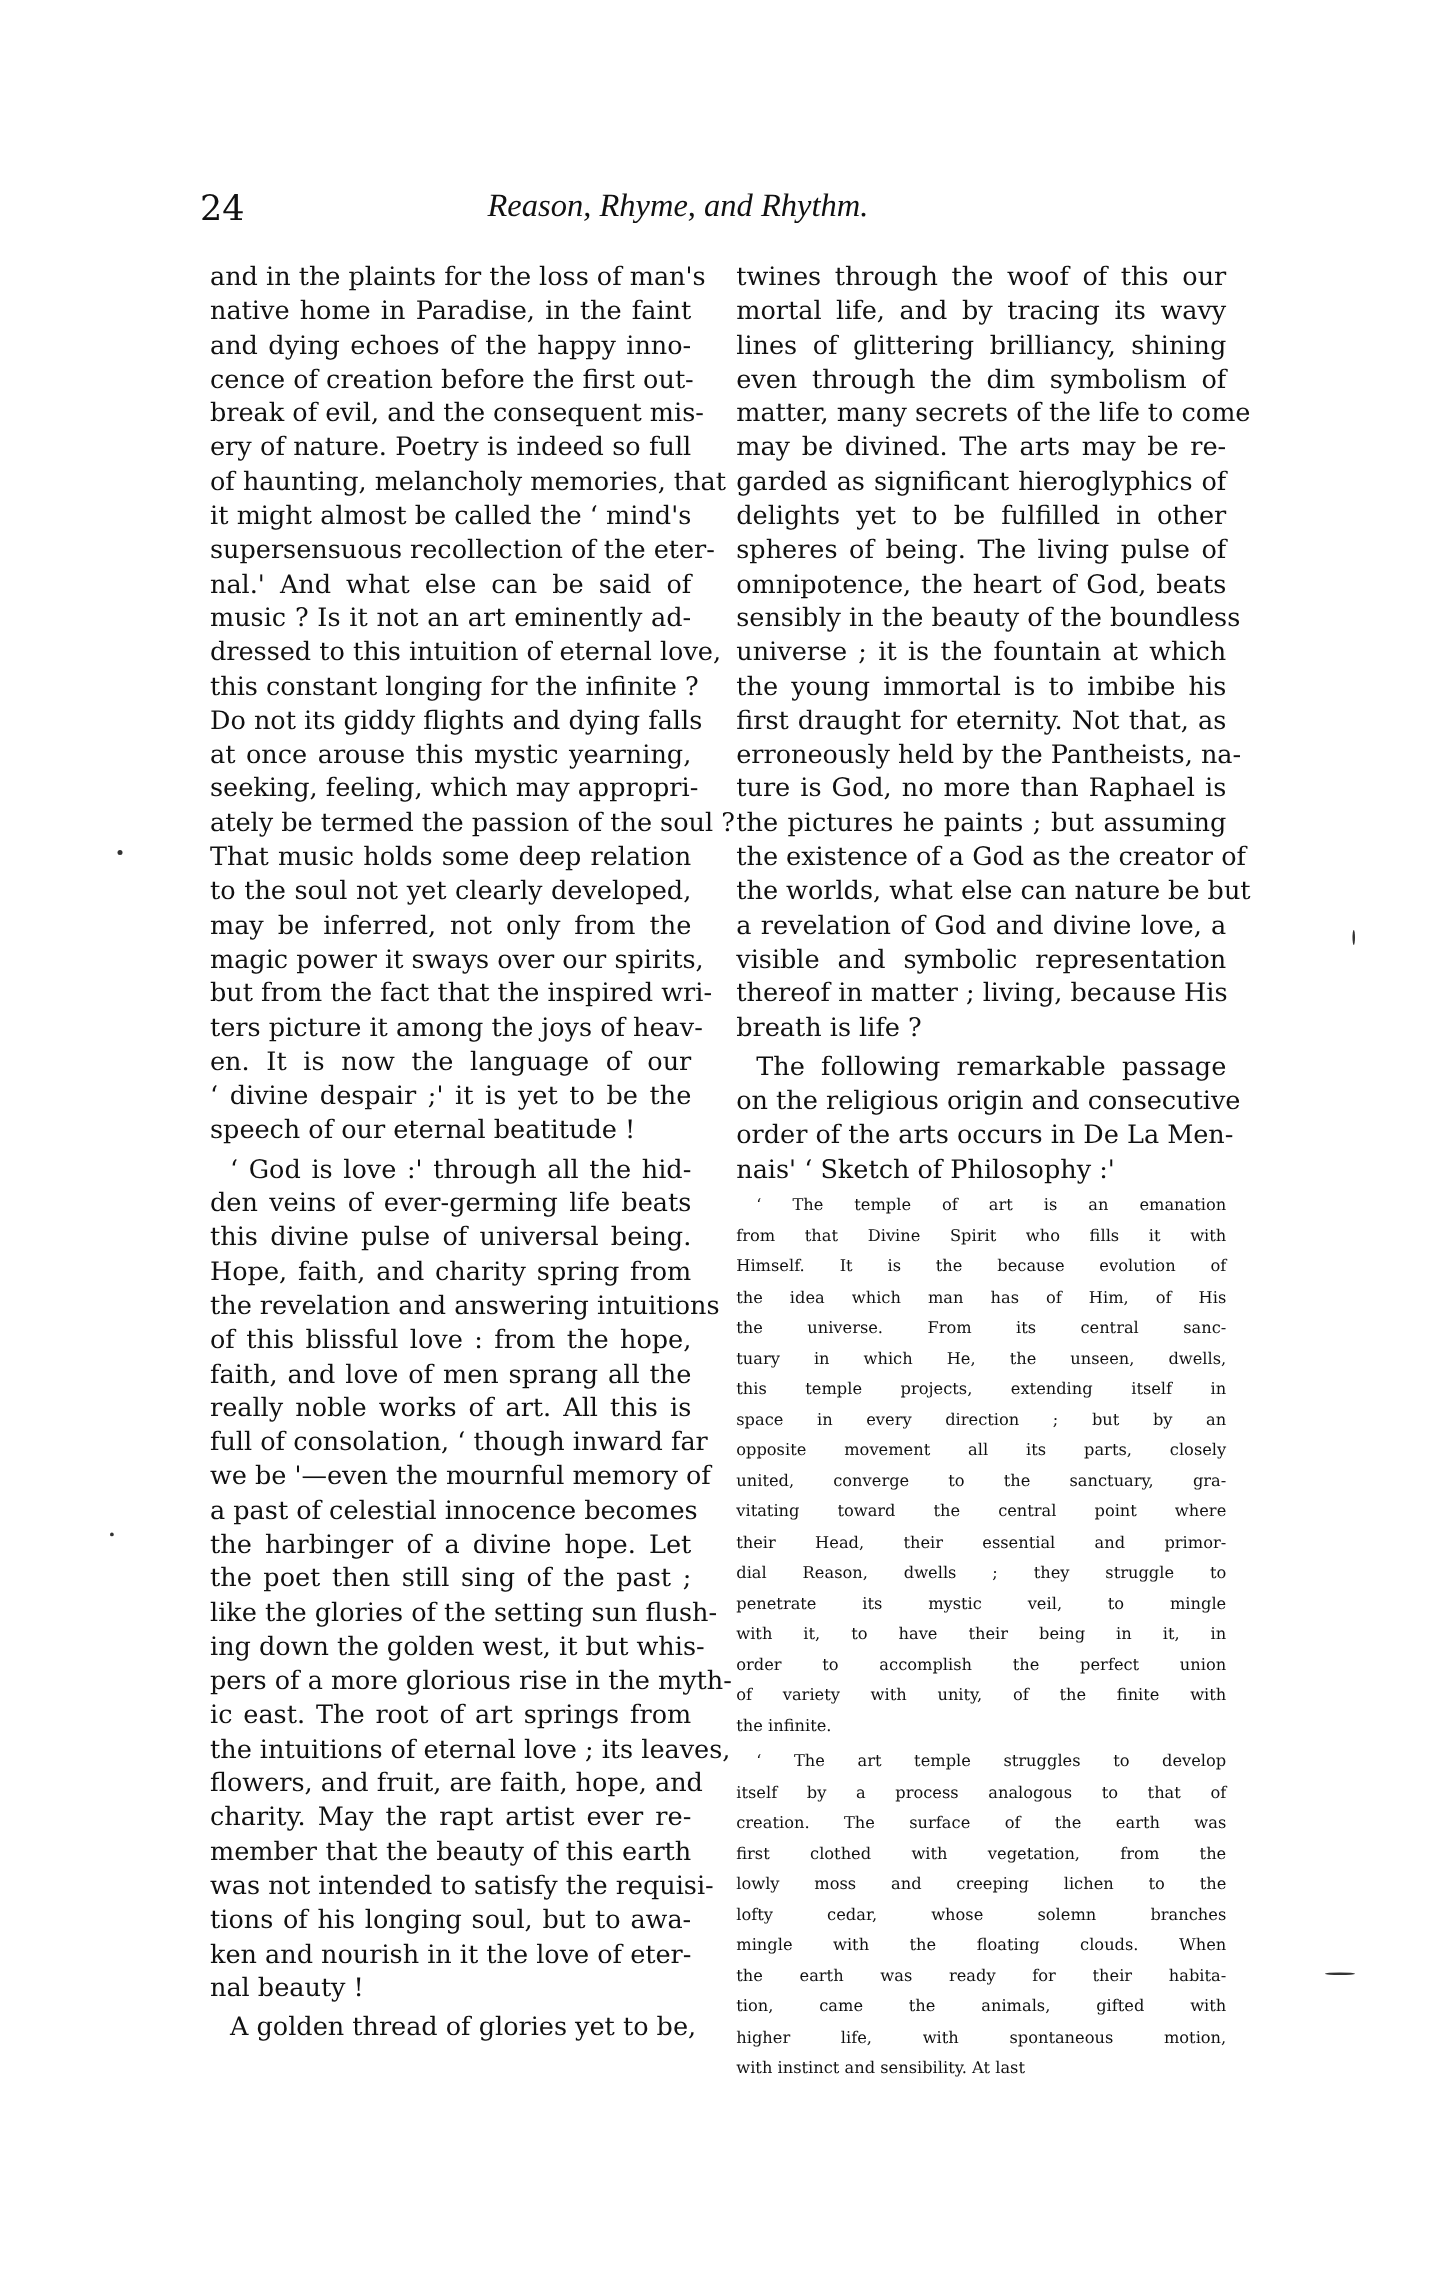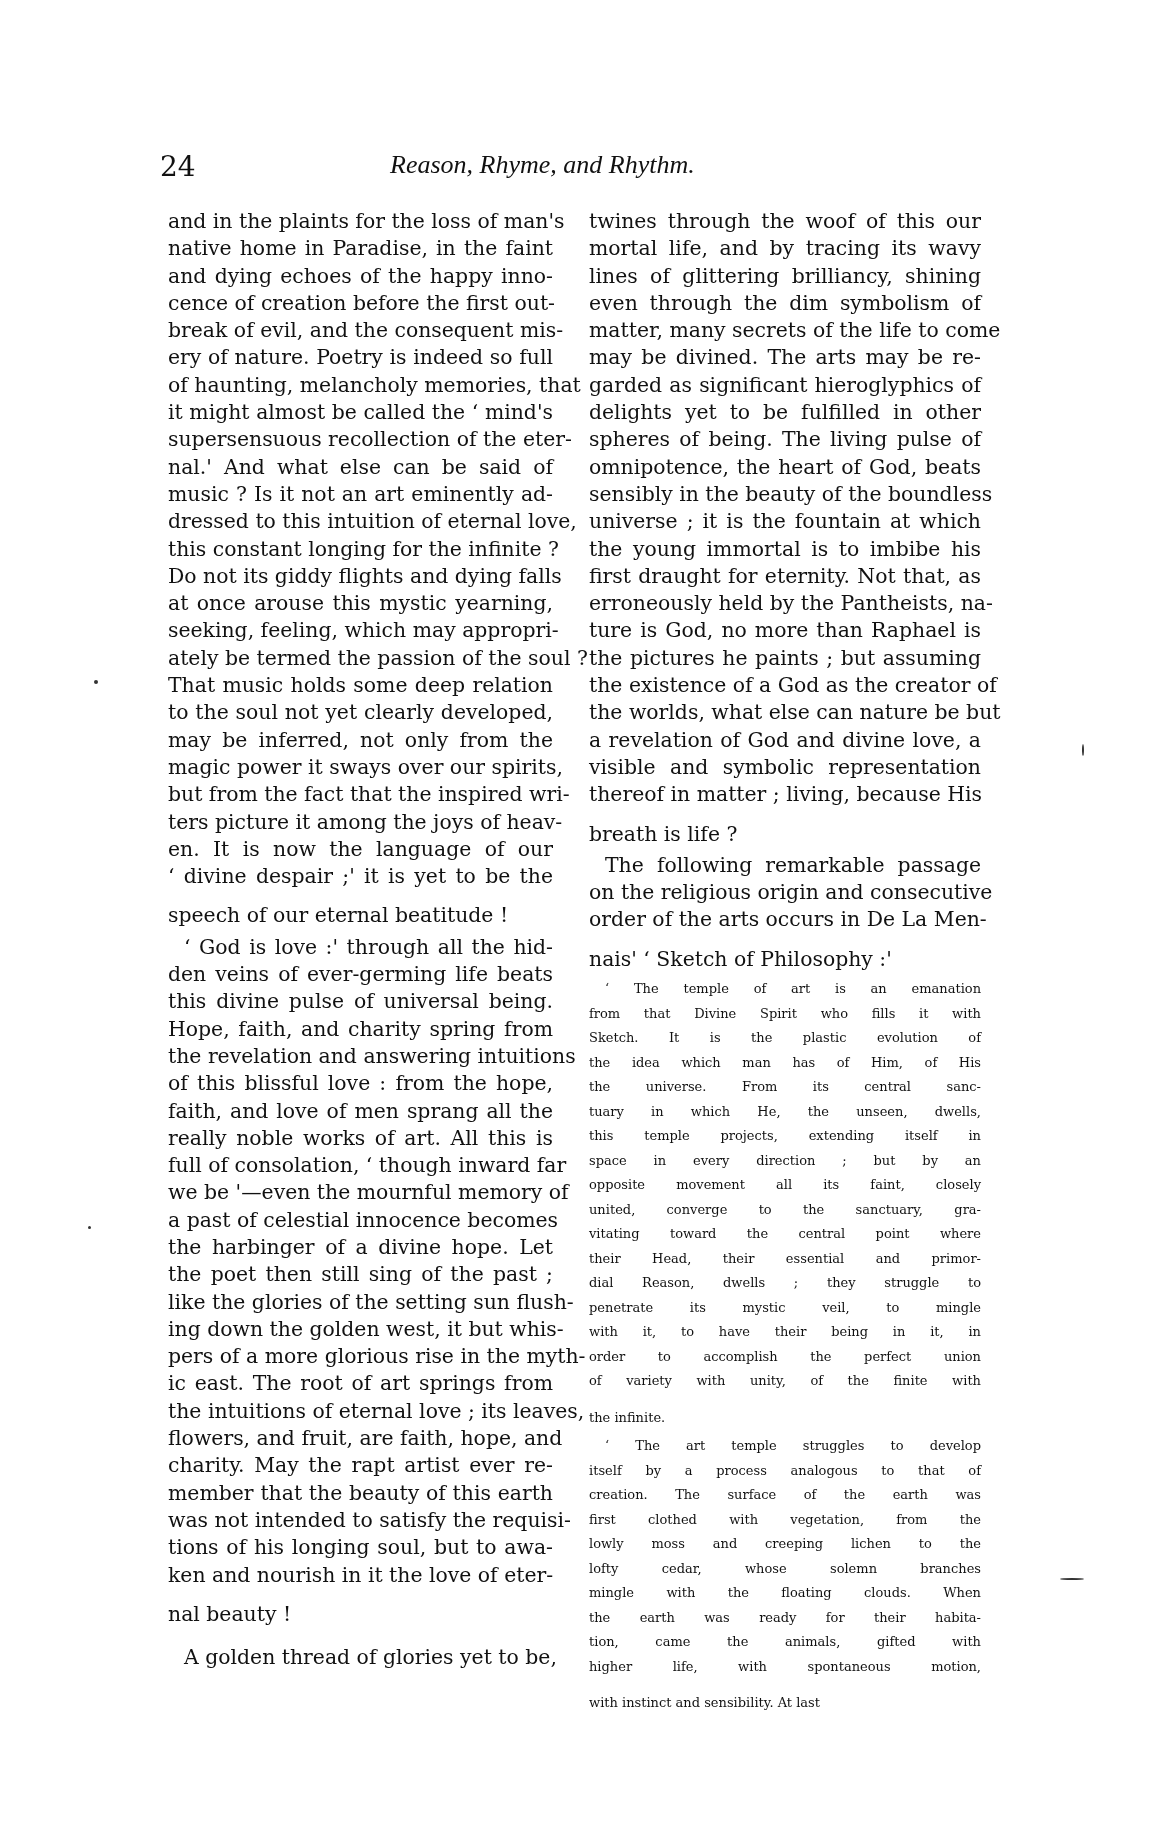--- a/index.html
+++ b/index.html
@@ -5,21 +5,21 @@
   html, body { margin: 0; padding: 0; background: #ffffff; }
   body { width: 1152px; height: 1825px; position: relative; overflow: hidden; color: #111; font-family: "DejaVu Serif", "Liberation Serif", serif; }
   .page { position: absolute; left: 0; top: 0; width: 1012px; height: 1825px; }
   .header { position: absolute; top: 150px; left: 160px; width: 640px; height: 40px; }
   .page-number { position: absolute; left: 0; top: 0; font-size: 28px; }
   .running-title { position: absolute; left: 230px; top: 0; font-size: 26px; font-style: italic; font-family: "Liberation Serif", serif; }
   .col { position: absolute; top: 208px; font-size: 20.4px; line-height: 27.3px; }
   .col-left { left: 168px; width: 385px; }
   .col-right { left: 589px; width: 392px; }
   .line { display: block; white-space: nowrap; text-align: justify; text-align-last: justify; height: 27.3px; overflow: visible; }
-  .line.last { text-align-last: left; margin-top: 12px; }
+  .line.last { text-align-last: left; }
   .line.indent { padding-left: 16px; }
   .gap { display: block; height: 4px; }
   .quote { font-size: 13px; line-height: 24.5px; }
   .quote .line { height: 24.5px; }
   .speck { position: absolute; background: #333; border-radius: 50%; }
 </style>
 </head>
 <body>
 
 <div class="page">
@@ -121,27 +121,27 @@
       <div class="paragraph">
         <span class="line indent">The following remarkable passage</span>
         <span class="line">on the religious origin and consecutive</span>
         <span class="line">order of the arts occurs in De La Men-</span>
         <span class="line last">nais' ‘ Sketch of Philosophy :'</span>
       </div>
       <span class="gap"></span>
       <div class="paragraph quote">
         <span class="line indent">‘ The temple of art is an emanation</span>
         <span class="line">from that Divine Spirit who fills it with</span>
-        <span class="line">Sketch.  It is the plastic evolution of</span>
+        <span class="line">Himself.  It is the because evolution of</span>
         <span class="line">the idea which man has of Him, of His</span>
         <span class="line">the universe.  From its central sanc-</span>
         <span class="line">tuary in which He, the unseen, dwells,</span>
         <span class="line">this temple projects, extending itself in</span>
         <span class="line">space in every direction ; but by an</span>
-        <span class="line">opposite movement all its faint, closely</span>
+        <span class="line">opposite movement all its parts, closely</span>
         <span class="line">united, converge to the sanctuary, gra-</span>
         <span class="line">vitating toward the central point where</span>
         <span class="line">their Head, their essential and primor-</span>
         <span class="line">dial Reason, dwells ; they struggle to</span>
         <span class="line">penetrate its mystic veil, to mingle</span>
         <span class="line">with it, to have their being in it, in</span>
         <span class="line">order to accomplish the perfect union</span>
         <span class="line">of variety with unity, of the finite with</span>
         <span class="line last">the infinite.</span>
       </div>

